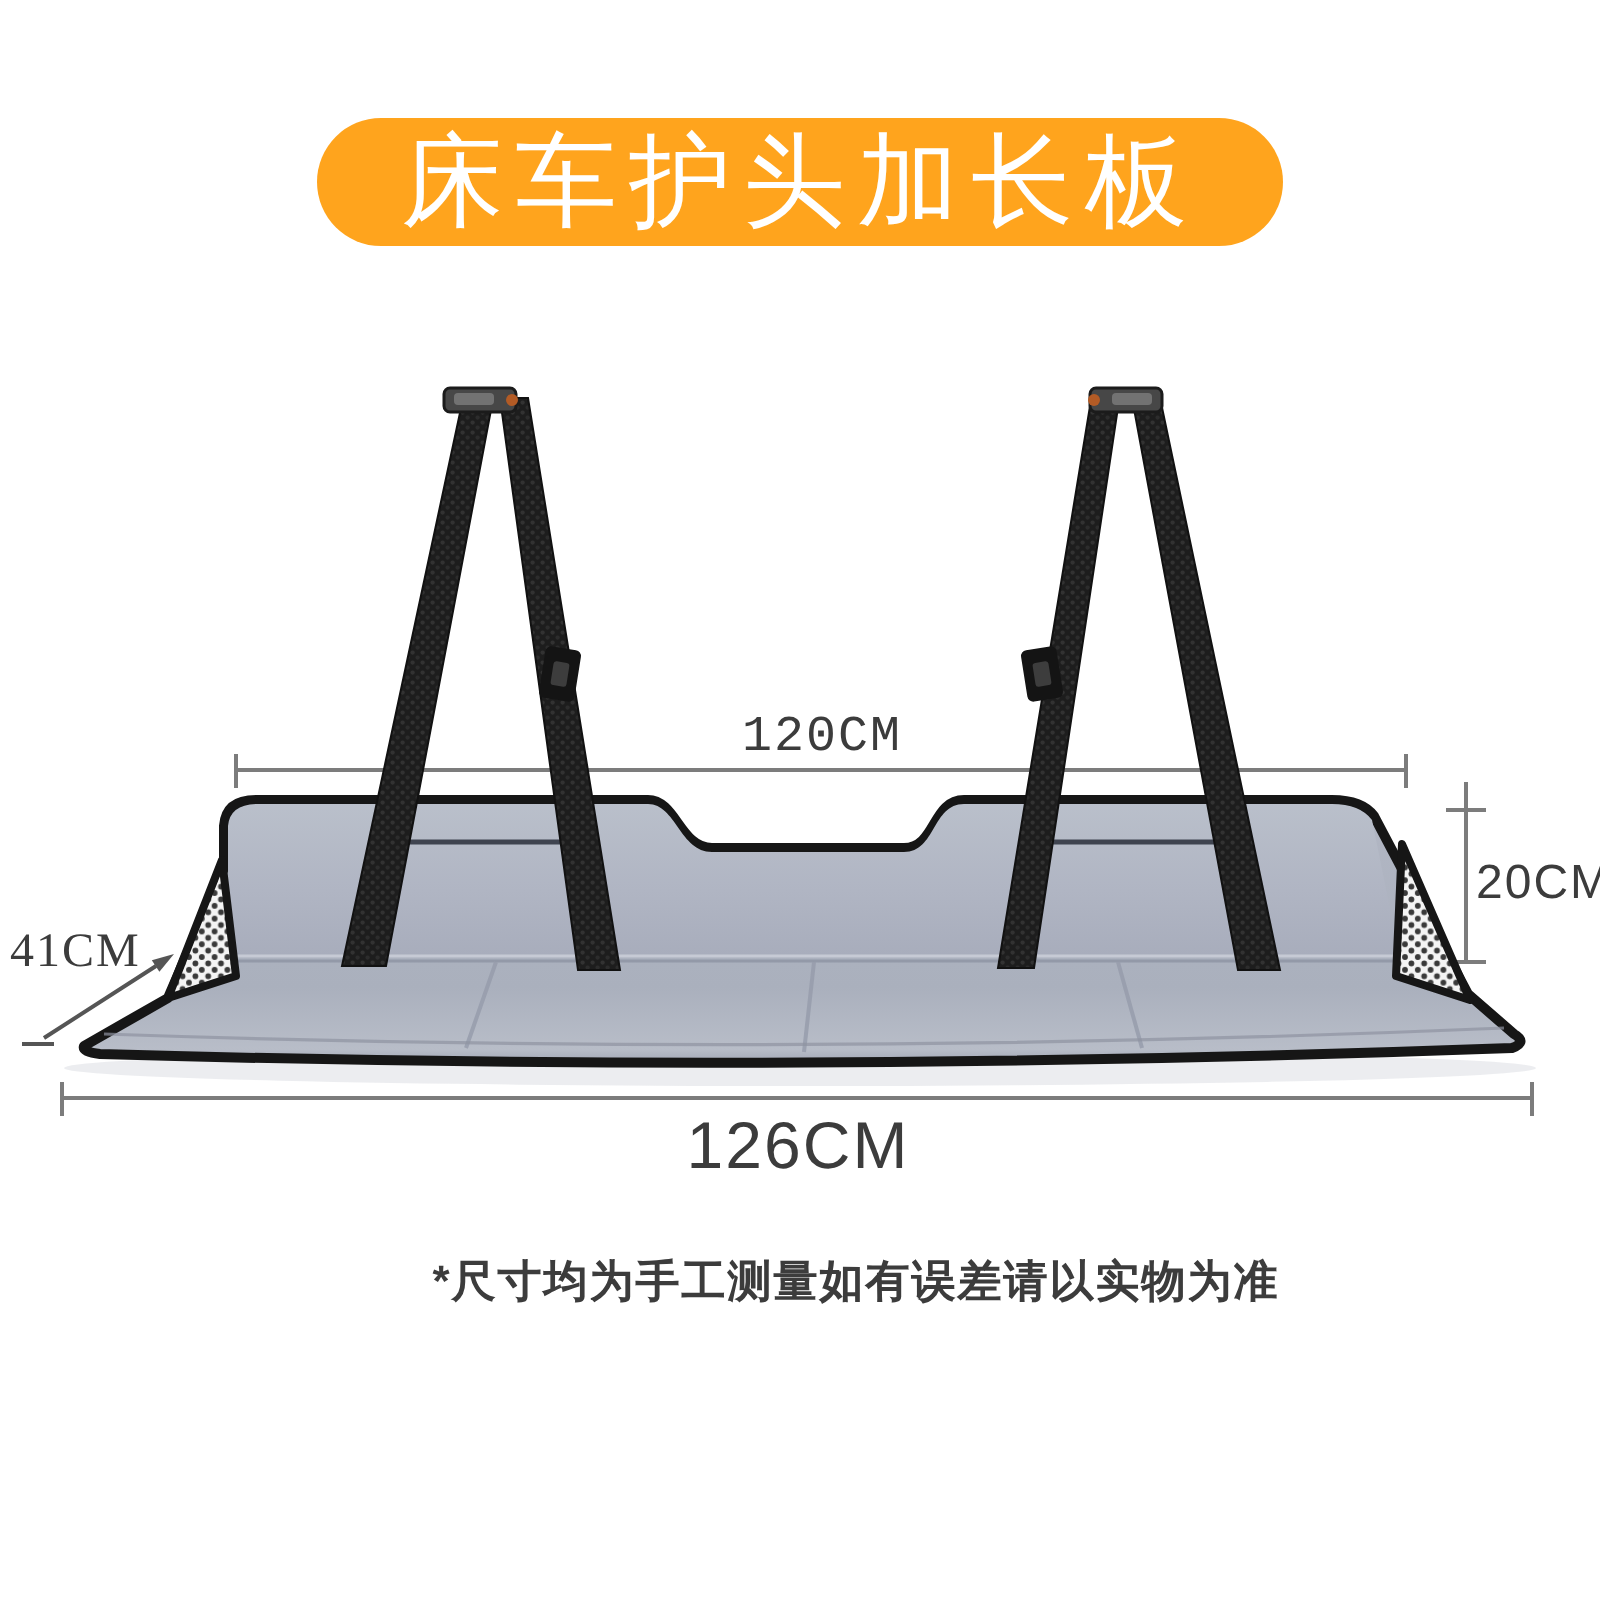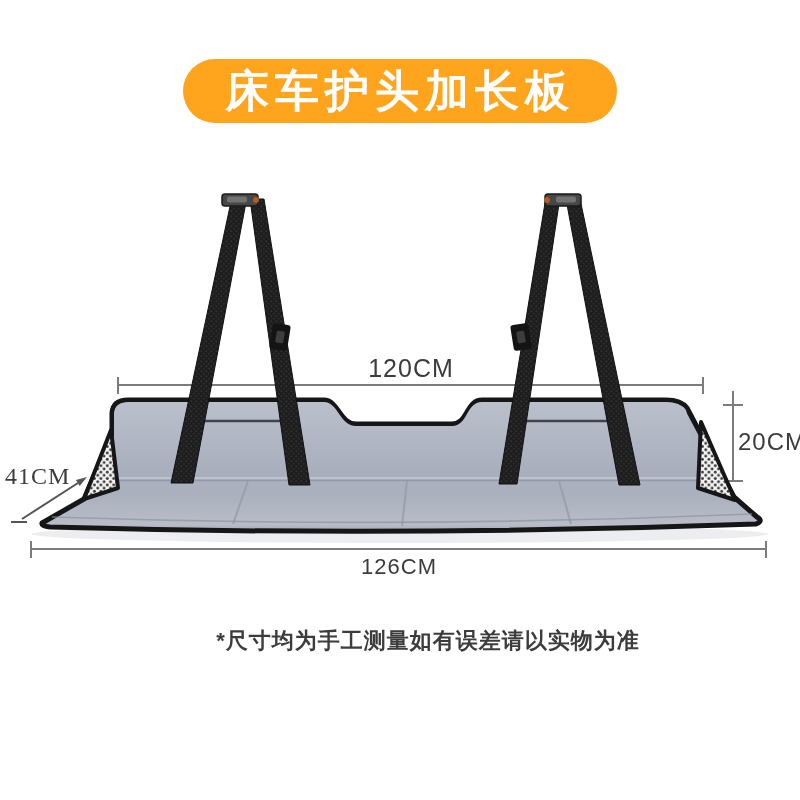--- a/index.html
+++ b/index.html
@@ -5,32 +5,32 @@
   html,body{margin:0;padding:0;background:#ffffff;}
   .canvas{
     position:relative;width:800px;height:800px;margin:0 auto;
     background:#ffffff;overflow:hidden;
     font-family:"Liberation Sans", sans-serif;
   }
   .badge{
     position:absolute;top:59px;left:50%;transform:translateX(-50%);
     height:64px;line-height:64px;border-radius:32px;padding:0 42px;
     background:var(--badge_bg,#FFA41D);color:var(--badge_text,#fff);
-    font-size:44px;font-weight:bold;letter-spacing:6px;white-space:nowrap;
+    font-size:51px;font-weight:normal;letter-spacing:6px;white-space:nowrap;
   }
   .scene{position:absolute;left:0;top:0;width:800px;height:800px;}
   .dim-label{
     position:absolute;color:var(--label_text,#3C3C3C);
     font-size:24px;letter-spacing:1px;white-space:nowrap;
   }
   .dim-label.centered{text-align:center;}
-  #lbl-top{left:341px;top:354px;width:140px;font-size:25px;}
+  #lbl-top{left:341px;top:354px;width:140px;font-size:25px;font-family:Liberation Mono, monospace;}
   #lbl-right{left:738px;top:428px;}
   #lbl-left{left:5px;top:463px;font-family:Liberation Serif, serif;}
-  #lbl-bottom{left:329px;top:554px;width:140px;font-size:22px;}
+  #lbl-bottom{left:329px;top:554px;width:140px;font-size:33px;}
   .disclaimer{
     position:absolute;top:626px;left:0;width:100%;text-align:center;
     font-size:22px;font-weight:bold;letter-spacing:1px;
     color:var(--label_text,#3C3C3C);
     margin-left:28px;
   }
   
   .outline{stroke:var(--outline,#161616);}
   .dimline{stroke:var(--dim_line,#7C7C7C);stroke-width:2;fill:none;}
   .arrowline{stroke:#555555;stroke-width:2;fill:none;}

